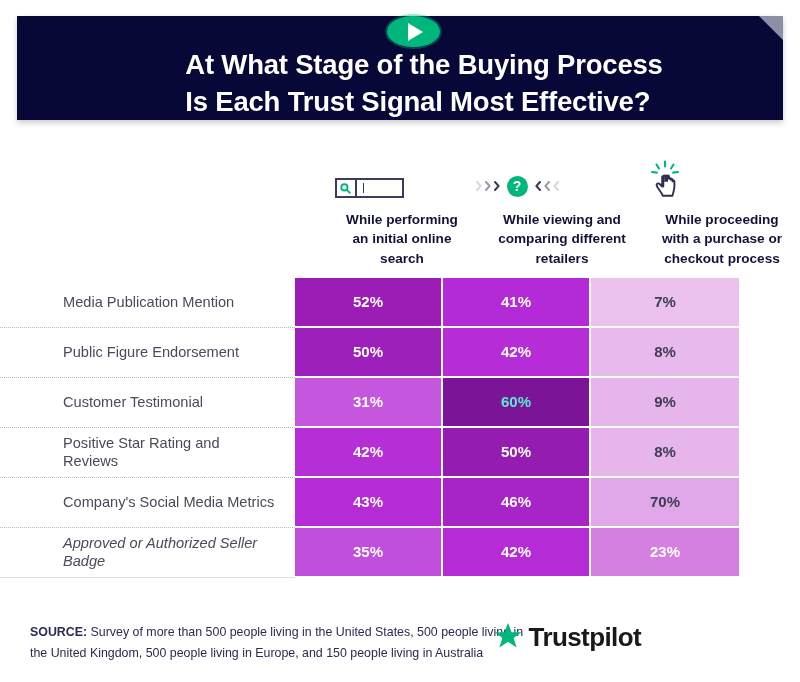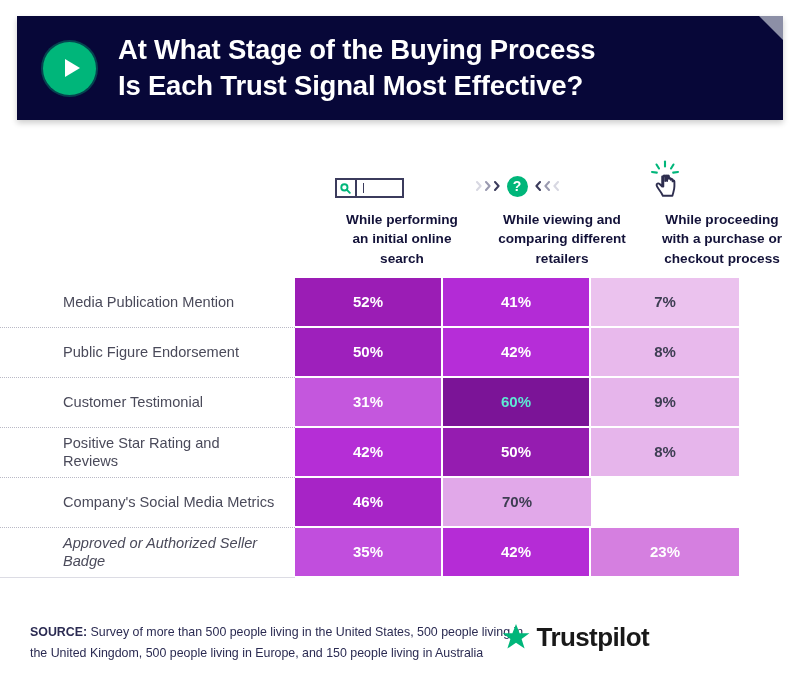--- a/index.html
+++ b/index.html
@@ -37,20 +37,21 @@
     height: 0;
     border-top: 24px solid #8c8fa6;
     border-left: 24px solid transparent;
   }
   .header-inner {
     position: absolute;
     inset: 0;
     display: flex;
     align-items: center;
     padding-left: 26px;
+    flex-direction: column;
   }
   .play-badge {
     width: 53px;
     height: 53px;
     min-width: 53px;
     border-radius: 50%;
     background: #00b67a;
     display: flex;
     align-items: center;
     justify-content: center;
@@ -220,24 +221,24 @@
   .source {
     margin-left: 30px;
     width: 510px;
     color: #2b2b52;
     font-size: 12.4px;
     line-height: 1.72;
   }
   .source b { font-weight: bold; }
   .tp-logo {
     position: absolute;
-    right: 20px;
+    right: 28px;
     top: 18px;
     display: flex;
-    align-items: center;
+    align-items: flex-start;
   }
   .tp-word {
     color: #191919;
     font-size: 26px;
     font-weight: bold;
     letter-spacing: -0.6px;
     margin-left: 6px;
   }
 </style>
 </head>
@@ -346,20 +347,21 @@
         <div class="cell last" style="background: rgb(230, 181, 235); color: rgb(61, 61, 82);">9%</div>
       </div>
       <div class="row">
         <div class="row-label">Positive Star Rating and Reviews</div>
         <div class="cell" style="background: rgb(181, 46, 214); color: rgb(255, 255, 255);">42%</div>
         <div class="cell" style="background: rgb(149, 28, 176); color: rgb(255, 255, 255);">50%</div>
         <div class="cell last" style="background: rgb(230, 181, 235); color: rgb(61, 61, 82);">8%</div>
       </div>
       <div class="row">
         <div class="row-label">Company's Social Media Metrics</div>
+        <div class="cell" style="background: rgb(181, 44, 214); color: rgb(255, 255, 255);">43%</div>
         <div class="cell" style="background: rgb(167, 36, 198); color: rgb(255, 255, 255);">46%</div>
         <div class="cell last" style="background: rgb(225, 168, 233); color: rgb(61, 61, 82);">70%</div>
       </div>
       <div class="row">
         <div class="row-label">Approved or Authorized Seller Badge</div>
         <div class="cell" style="background: rgb(193, 78, 221); color: rgb(255, 255, 255);">35%</div>
         <div class="cell" style="background: rgb(181, 44, 214); color: rgb(255, 255, 255);">42%</div>
         <div class="cell last" style="background: rgb(213, 127, 224); color: rgb(255, 255, 255);">23%</div>
       </div>
     </div>

